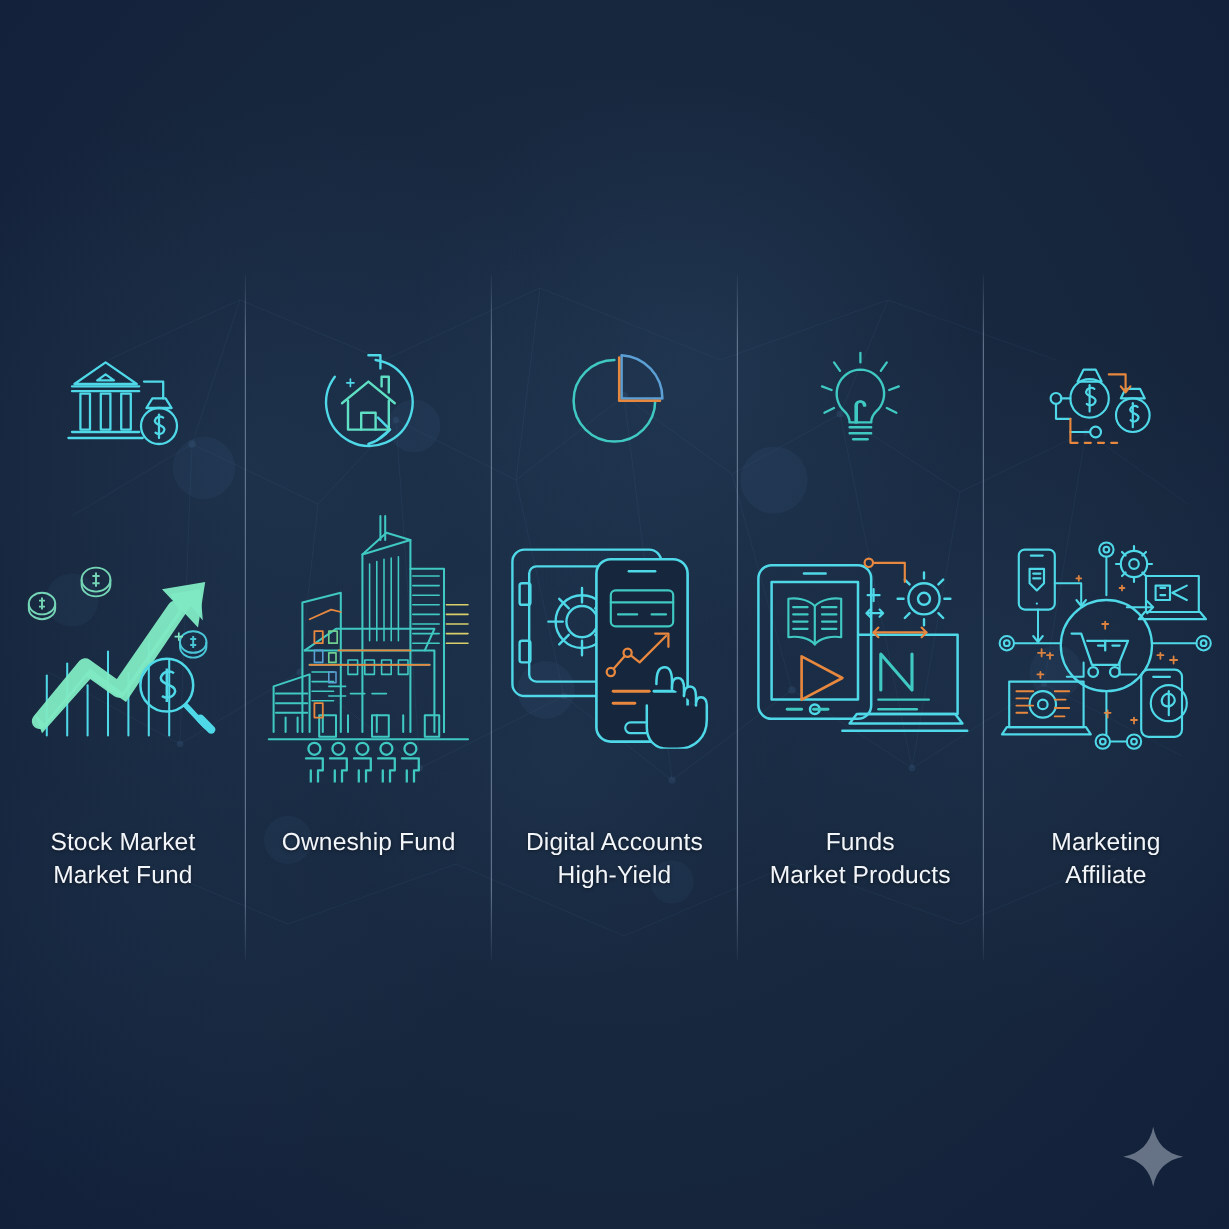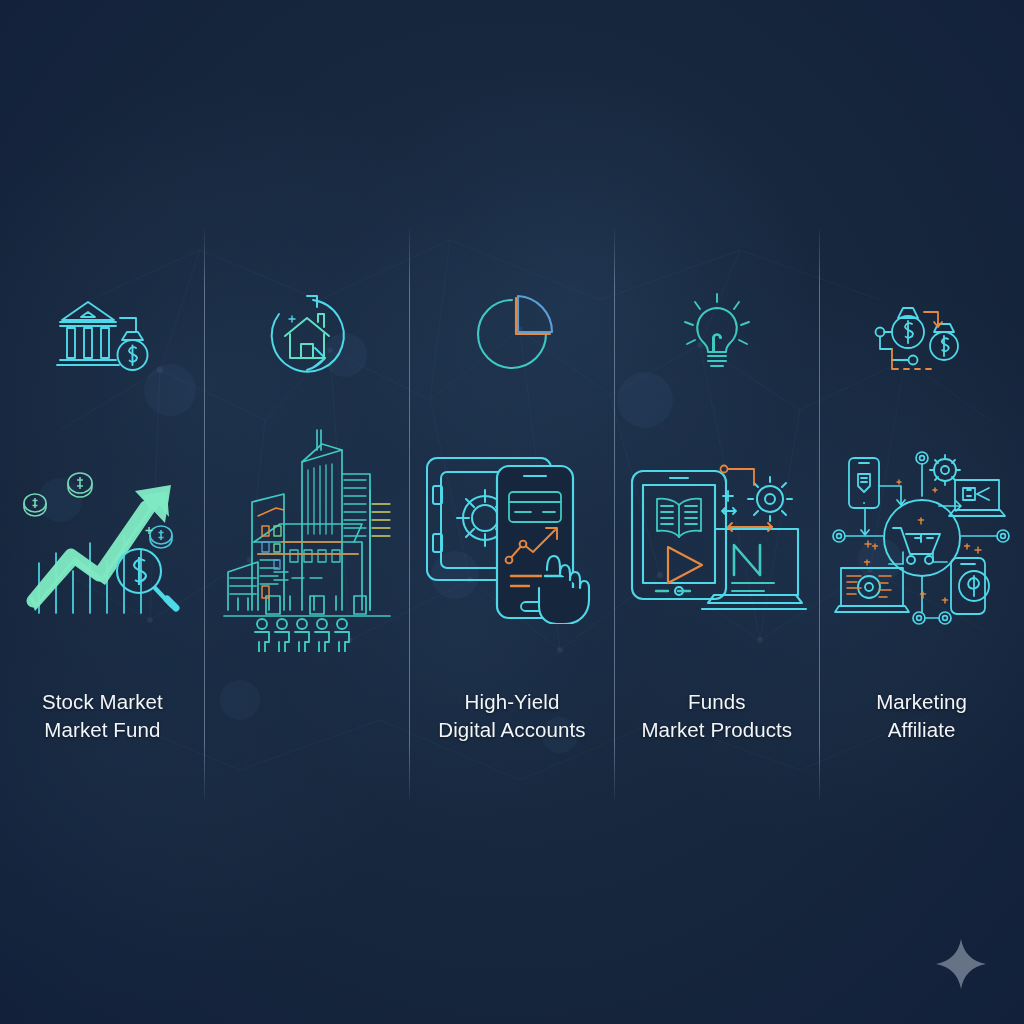--- a/index.html
+++ b/index.html
@@ -239,20 +239,21 @@
           <circle cx="88" cy="204" r="5"></circle>
             <path d="M81 212 h14 v10 h-4 v10 M85 222 v10"></path>
           <circle cx="108" cy="204" r="5"></circle>
             <path d="M101 212 h14 v10 h-4 v10 M105 222 v10"></path>
           <circle cx="128" cy="204" r="5"></circle>
             <path d="M121 212 h14 v10 h-4 v10 M125 222 v10"></path>
         </g>
       </svg>
     </div>
     <div class="label">
+      <span>Owneship Fund</span>
     </div>
     <div class="divider" style="right:-0.5px;"></div>
   </div>
 
   <div class="col">
     <div class="icon-top">
       <svg viewBox="0 0 104 92" fill="none" stroke-linecap="round" stroke-linejoin="round">
         <path d="M52 12 a34 34 0 1 0 34 34" stroke="#3fc9c2" stroke-width="2.1"></path>
         <path d="M58 8 a36 36 0 0 1 34 36 h-34 Z" stroke="#5b9fd4" stroke-width="2.1"></path>
         <path d="M56 10 V46 H90" stroke="#e8883f" stroke-width="2.1"></path>
@@ -294,22 +295,22 @@
         </g>
         <g stroke="#4fd8e8" stroke-width="2.1" fill="#16263c">
           <path d="M128 122 c0-10 2-14 7-14 c5 0 6 5 6 12 v6"></path>
           <path d="M141 126 c0-6 1-9 5-9 c4 0 5 4 5 9 v6"></path>
           <path d="M151 132 c0-5 1-8 5-8 c4 0 5 4 5 8 v8"></path>
           <path d="M161 140 c0-4 1-7 4-7 c4 0 5 3 5 7 v12 c0 14-10 24-24 24 h-8 c-12 0-18-8-18-18 v-18"></path>
         </g>
       </svg>
     </div>
     <div class="label">
+      <span>Digital Accounts</span>
       <span>High-Yield</span>
-      <span>Digital Accounts</span>
     </div>
     <div class="divider" style="right:-0.5px;"></div>
   </div>
 
   <div class="col">
     <div class="icon-top">
       <svg viewBox="0 0 104 92" fill="none" stroke="#3fc9c2" stroke-width="2" stroke-linecap="round" stroke-linejoin="round">
         <path d="M52 20 a20 20 0 0 1 13 35 c-3 3-4 5-4 9 h-18 c0-4-1-6-4-9 a20 20 0 0 1 13-35z"></path>
         <path d="M43 68 h18 M43 73 h18"></path>
         <path d="M46 78 h12"></path>

